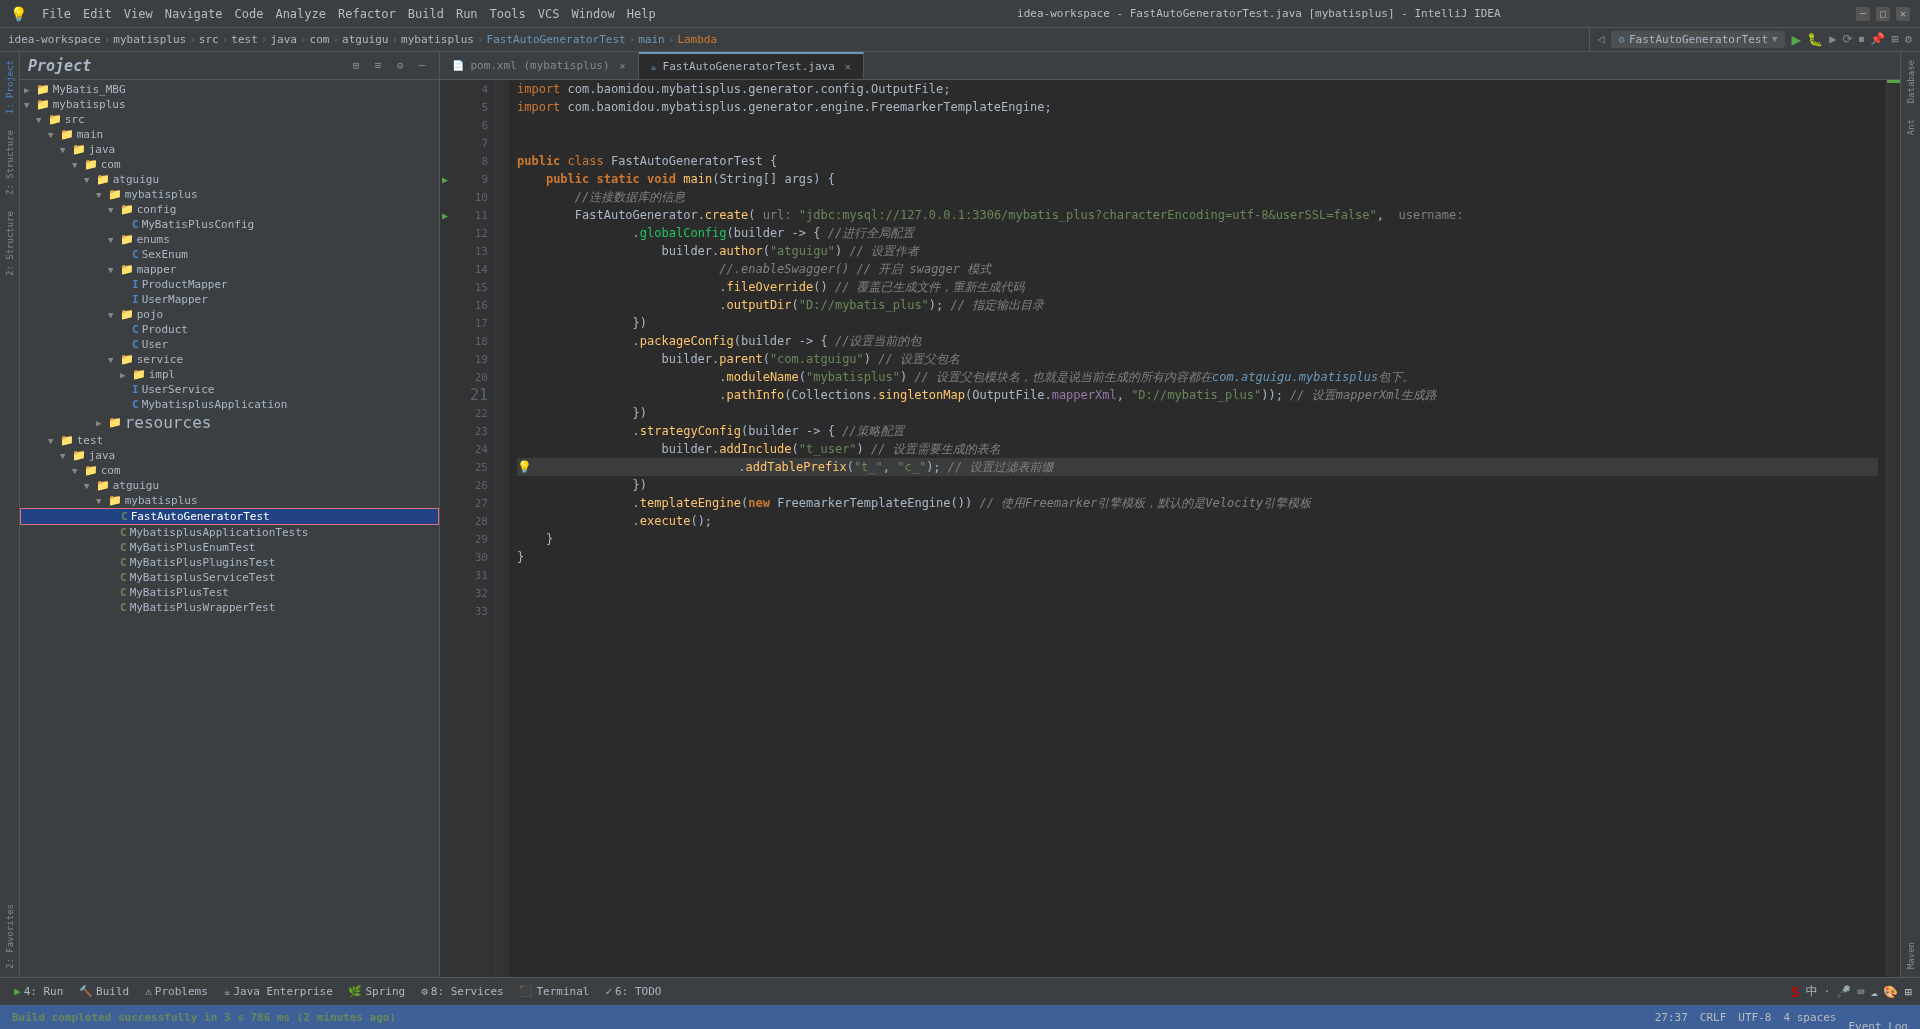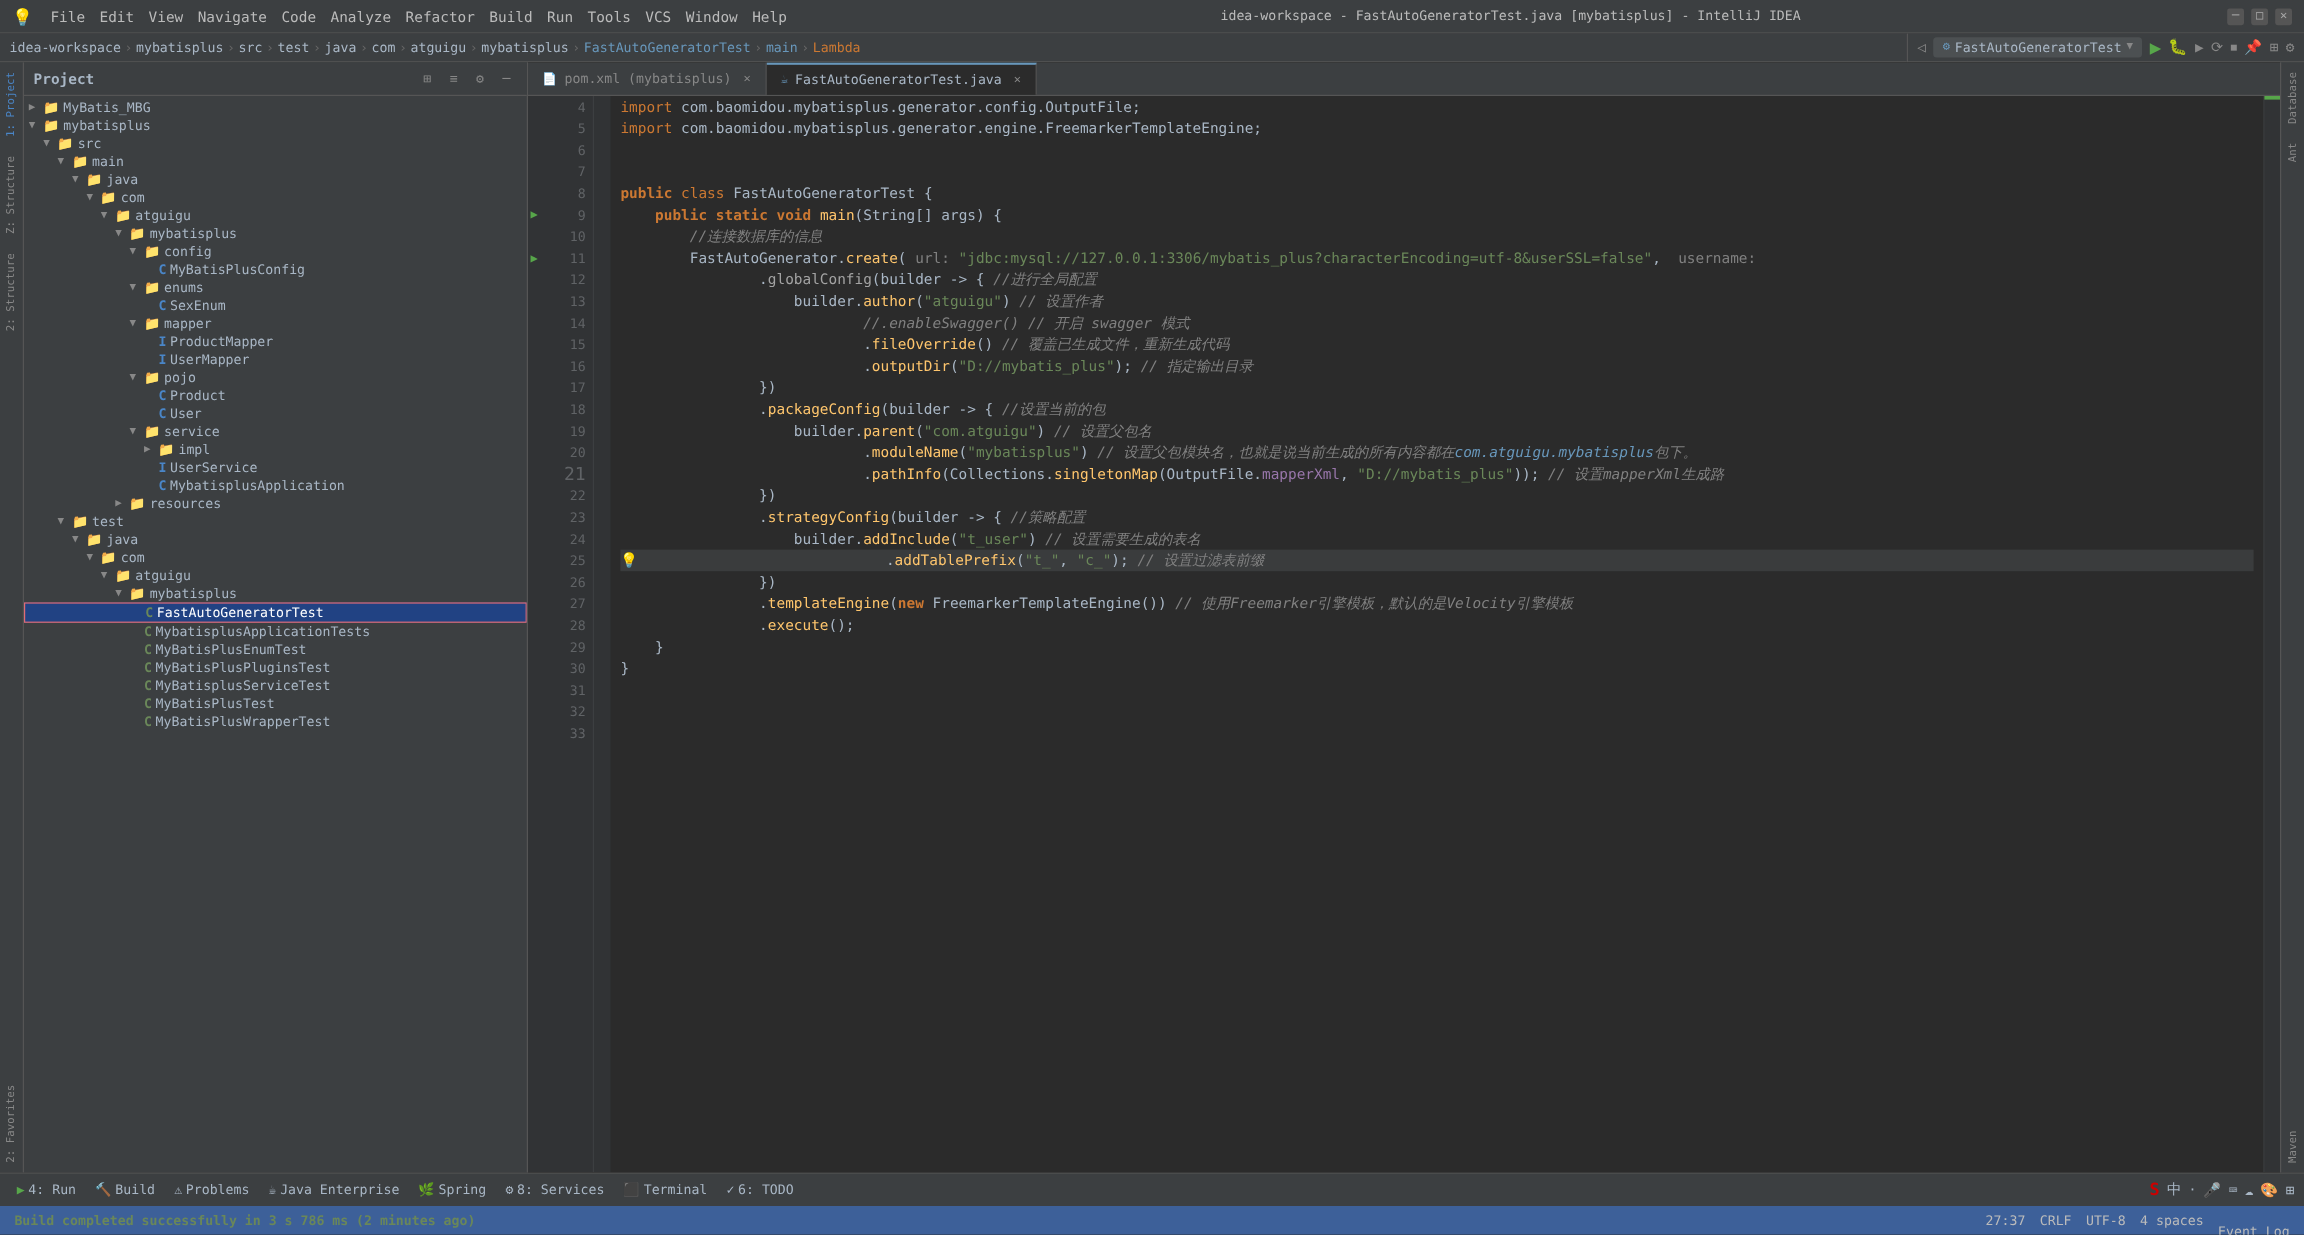--- a/index.html
+++ b/index.html
@@ -18,21 +18,21 @@
     #breadcrumb .bc-sep { color: #666; }
     #breadcrumb .bc-active { color: #6897bb; }
     #breadcrumb .bc-lambda { color: #cc7832; }
 
     
     #main { display: flex; height: calc(1029px - 28px - 24px - 28px - 24px); }
 
     
     #project-panel { width: 430px; background: #3c3f41; display: flex; flex-direction: column; border-right: 1px solid #555; }
     #project-panel-header { display: flex; align-items: center; justify-content: space-between; padding: 4px 8px; background: #3c3f41; border-bottom: 1px solid #555; height: 28px; }
-    #project-panel-header .panel-title { font-size: 12px; color: #a9b7c6; font-weight: bold; }
+    #project-panel-header .panel-title { font-size: 15px; color: #a9b7c6; font-weight: bold; font-style: italic; }
     #project-tree { flex: 1; overflow-y: auto; padding: 2px 0; }
     .tree-item { display: flex; align-items: center; padding: 1px 0; cursor: pointer; white-space: nowrap; }
     .tree-item.selected { background: #214283; }
 
     
     #editor-area { flex: 1; display: flex; flex-direction: column; background: #2b2b2b; }
     #tabs { display: flex; background: #3c3f41; border-bottom: 1px solid #555; height: 28px; }
     .tab { display: flex; align-items: center; padding: 0 12px; border-right: 1px solid #555; cursor: pointer; font-size: 11px; color: #888; gap: 6px; min-width: 120px; }
     .tab.active { background: #2b2b2b; color: #a9b7c6; border-top: 2px solid #6897bb; }
     .tab .tab-close { color: #888; font-size: 10px; cursor: pointer; margin-left: 4px; }
@@ -290,21 +290,21 @@
         <div class="tree-item">
     <span style="display:inline-block;width:100px;flex-shrink:0;"></span>
     <span style="width:12px;font-size:9px;color:#888;"> </span>
     <span style="color:#4a86c8;font-size:11px;margin-right:3px;font-weight:bold;">C</span>
     <span style="font-size:11px;color:#a9b7c6;">MybatisplusApplication</span>
   </div>
         <div class="tree-item">
     <span style="display:inline-block;width:76px;flex-shrink:0;"></span>
     <span style="width:12px;font-size:9px;color:#888;">▶</span>
     <span style="color:#d4a44c;font-size:11px;margin-right:3px;font-weight:bold;">📁</span>
-    <span style="font-size:11px;color:#a9b7c6;text-align:right;">resources</span>
+    <span style="font-size:16px;color:#a9b7c6;text-align:right;">resources</span>
   </div>
         <div class="tree-item">
     <span style="display:inline-block;width:28px;flex-shrink:0;"></span>
     <span style="width:12px;font-size:9px;color:#888;">▼</span>
     <span style="color:#d4a44c;font-size:11px;margin-right:3px;font-weight:bold;">📁</span>
     <span style="font-size:11px;color:#a9b7c6;">test</span>
   </div>
         <div class="tree-item">
     <span style="display:inline-block;width:40px;flex-shrink:0;"></span>
     <span style="width:12px;font-size:9px;color:#888;">▼</span>
@@ -429,21 +429,21 @@
 
       <div id="code-content" style="flex:1;overflow:auto;font-family:Consolas,monospace;font-size:12px;line-height:18px;padding-left:8px;background:#2b2b2b;position:relative;">
       <div style="display: flex; align-items: flex-start; min-height: 18px; line-height: 18px; font-size: 12px; white-space: pre;"><span><span style="color:#cc7832;">import</span> <span style="color:#a9b7c6;">com.baomidou.mybatisplus.generator.config.OutputFile;</span></span></div>
           <div style="display: flex; align-items: flex-start; min-height: 18px; line-height: 18px; font-size: 12px; white-space: pre;"><span><span style="color:#cc7832;">import</span> <span style="color:#a9b7c6;">com.baomidou.mybatisplus.generator.engine.FreemarkerTemplateEngine;</span></span></div>
           <div style="display: flex; align-items: flex-start; min-height: 18px; line-height: 18px; font-size: 12px; white-space: pre;"><span></span></div>
           <div style="display: flex; align-items: flex-start; min-height: 18px; line-height: 18px; font-size: 12px; white-space: pre;"><span></span></div>
           <div style="display: flex; align-items: flex-start; min-height: 18px; line-height: 18px; font-size: 12px; white-space: pre;"><span><span style="color:#cc7832;font-weight:bold;">public</span> <span style="color:#cc7832;font-weight:normal;">class</span> <span style="color:#a9b7c6;">FastAutoGeneratorTest</span> <span style="color:#a9b7c6;">{</span></span></div>
           <div style="display: flex; align-items: flex-start; min-height: 18px; line-height: 18px; font-size: 12px; white-space: pre;"><span>    <span style="color:#cc7832;font-weight:bold;">public</span> <span style="color:#cc7832;font-weight:bold;">static</span> <span style="color:#cc7832;font-weight:bold;">void</span> <span style="color:#ffc66d;">main</span><span style="color:#a9b7c6;">(</span><span style="color:#a9b7c6;">String[]</span> <span style="color:#a9b7c6;">args</span><span style="color:#a9b7c6;">) {</span></span></div>
           <div style="display: flex; align-items: flex-start; min-height: 18px; line-height: 18px; font-size: 12px; white-space: pre;"><span>        <span style="color:#808080;font-style:italic;">//连接数据库的信息</span></span></div>
           <div style="display: flex; align-items: flex-start; min-height: 18px; line-height: 18px; font-size: 12px; white-space: pre;"><span>        <span style="color:#a9b7c6;">FastAutoGenerator</span><span style="color:#a9b7c6;">.</span><span style="color:#ffc66d;">create</span><span style="color:#a9b7c6;">( </span><span style="color:#808080;">url:</span> <span style="color:#6a8759;">"jdbc:mysql://127.0.0.1:3306/mybatis_plus?characterEncoding=utf-8&amp;userSSL=false"</span><span style="color:#a9b7c6;">,  </span><span style="color:#808080;">username:</span></span></div>
-          <div style="display: flex; align-items: flex-start; min-height: 18px; line-height: 18px; font-size: 12px; white-space: pre;"><span>                <span style="color:#a9b7c6;">.</span><span style="color:#a3a3a3;">globalConfig</span><span style="color:#a9b7c6;">(builder -&gt; { </span><span style="color:#808080;font-style:italic;">//进行全局配置</span></span></div>
+          <div style="display: flex; align-items: flex-start; min-height: 18px; line-height: 18px; font-size: 12px; white-space: pre;"><span>                <span style="color:#a9b7c6;">.</span><span style="color:#22c55e;">globalConfig</span><span style="color:#a9b7c6;">(builder -&gt; { </span><span style="color:#808080;font-style:italic;">//进行全局配置</span></span></div>
           <div style="display: flex; align-items: flex-start; min-height: 18px; line-height: 18px; font-size: 12px; white-space: pre;"><span>                    <span style="color:#a9b7c6;">builder.</span><span style="color:#ffc66d;">author</span><span style="color:#a9b7c6;">(</span><span style="color:#6a8759;">"atguigu"</span><span style="color:#a9b7c6;">) </span><span style="color:#808080;font-style:italic;">// 设置作者</span></span></div>
           <div style="display: flex; align-items: flex-start; min-height: 18px; line-height: 18px; font-size: 12px; white-space: pre;"><span>                            <span style="color:#808080;font-style:italic;">//.enableSwagger() // 开启 swagger 模式</span></span></div>
           <div style="display: flex; align-items: flex-start; min-height: 18px; line-height: 18px; font-size: 12px; white-space: pre;"><span>                            <span style="color:#a9b7c6;">.</span><span style="color:#ffc66d;">fileOverride</span><span style="color:#a9b7c6;">() </span><span style="color:#808080;font-style:italic;">// 覆盖已生成文件，重新生成代码</span></span></div>
           <div style="display: flex; align-items: flex-start; min-height: 18px; line-height: 18px; font-size: 12px; white-space: pre;"><span>                            <span style="color:#a9b7c6;">.</span><span style="color:#ffc66d;">outputDir</span><span style="color:#a9b7c6;">(</span><span style="color:#6a8759;">"D://mybatis_plus"</span><span style="color:#a9b7c6;">); </span><span style="color:#808080;font-style:italic;">// 指定输出目录</span></span></div>
           <div style="display: flex; align-items: flex-start; min-height: 18px; line-height: 18px; font-size: 12px; white-space: pre;"><span>                <span style="color:#a9b7c6;">})</span></span></div>
           <div style="display: flex; align-items: flex-start; min-height: 18px; line-height: 18px; font-size: 12px; white-space: pre;"><span>                <span style="color:#a9b7c6;">.</span><span style="color:#ffc66d;">packageConfig</span><span style="color:#a9b7c6;">(builder -&gt; { </span><span style="color:#808080;font-style:italic;">//设置当前的包</span></span></div>
           <div style="display: flex; align-items: flex-start; min-height: 18px; line-height: 18px; font-size: 12px; white-space: pre;"><span>                    <span style="color:#a9b7c6;">builder.</span><span style="color:#ffc66d;">parent</span><span style="color:#a9b7c6;">(</span><span style="color:#6a8759;">"com.atguigu"</span><span style="color:#a9b7c6;">) </span><span style="color:#808080;font-style:italic;">// 设置父包名</span></span></div>
           <div style="display: flex; align-items: flex-start; min-height: 18px; line-height: 18px; font-size: 12px; white-space: pre;"><span>                            <span style="color:#a9b7c6;">.</span><span style="color:#ffc66d;">moduleName</span><span style="color:#a9b7c6;">(</span><span style="color:#6a8759;">"mybatisplus"</span><span style="color:#a9b7c6;">) </span><span style="color:#808080;font-style:italic;">// 设置父包模块名，也就是说当前生成的所有内容都在</span><span style="color:#6897bb;font-style:italic;">com.atguigu.mybatisplus</span><span style="color:#808080;font-style:italic;">包下。</span></span></div>
           <div style="display: flex; align-items: flex-start; min-height: 18px; line-height: 18px; font-size: 12px; white-space: pre;"><span>                            <span style="color:#a9b7c6;">.</span><span style="color:#ffc66d;">pathInfo</span><span style="color:#a9b7c6;">(Collections.</span><span style="color:#ffc66d;">singletonMap</span><span style="color:#a9b7c6;">(OutputFile.</span><span style="color:#9876aa;">mapperXml</span><span style="color:#a9b7c6;">, </span><span style="color:#6a8759;">"D://mybatis_plus"</span><span style="color:#a9b7c6;">)); </span><span style="color:#808080;font-style:italic;">// 设置mapperXml生成路</span></span></div>
           <div style="display: flex; align-items: flex-start; min-height: 18px; line-height: 18px; font-size: 12px; white-space: pre;"><span>                <span style="color:#a9b7c6;">})</span></span></div>

